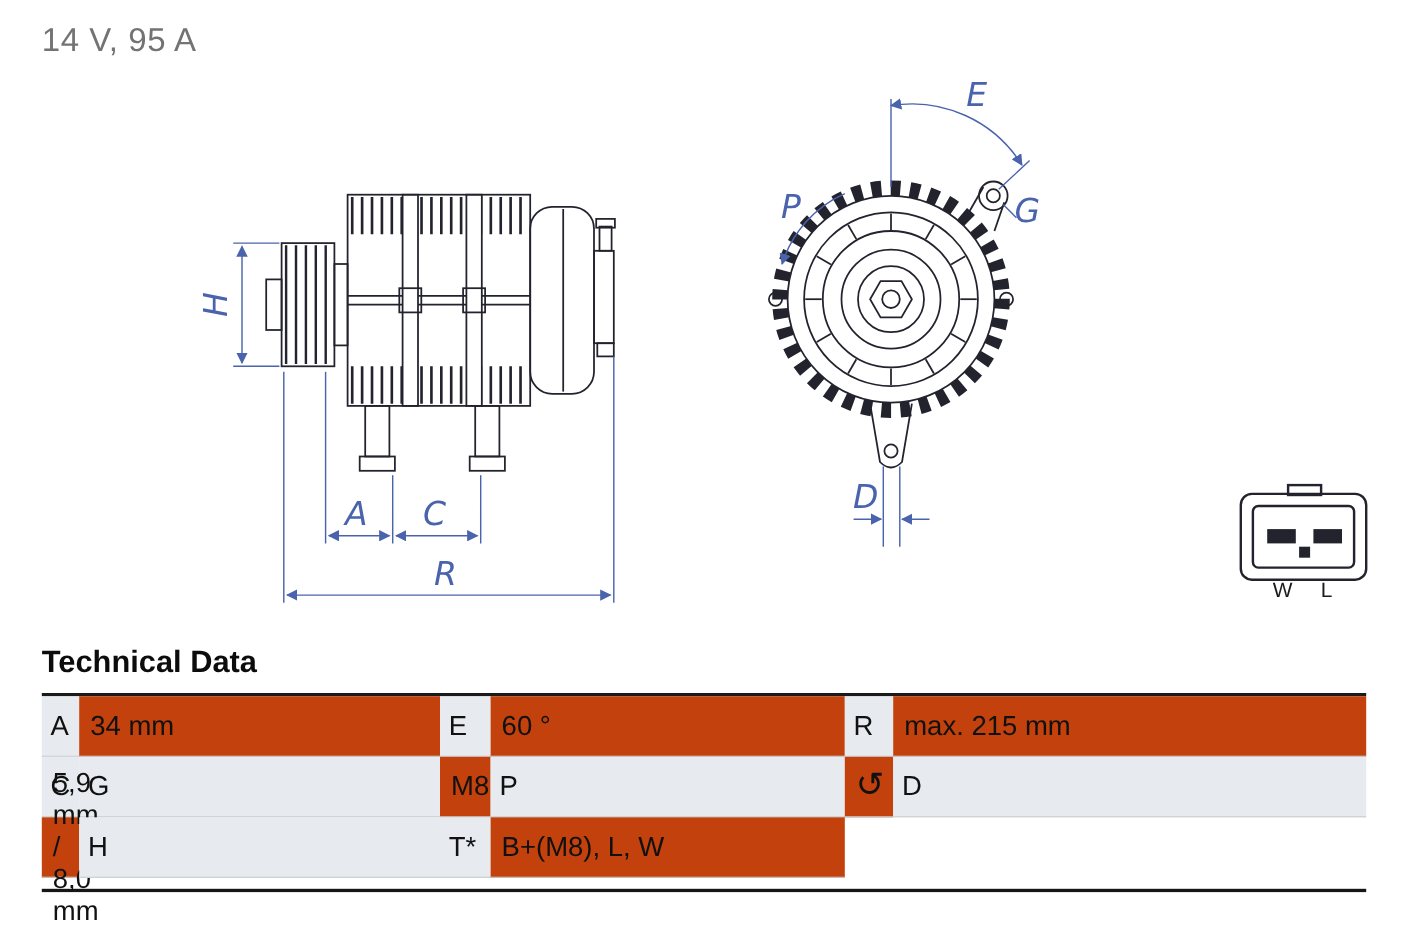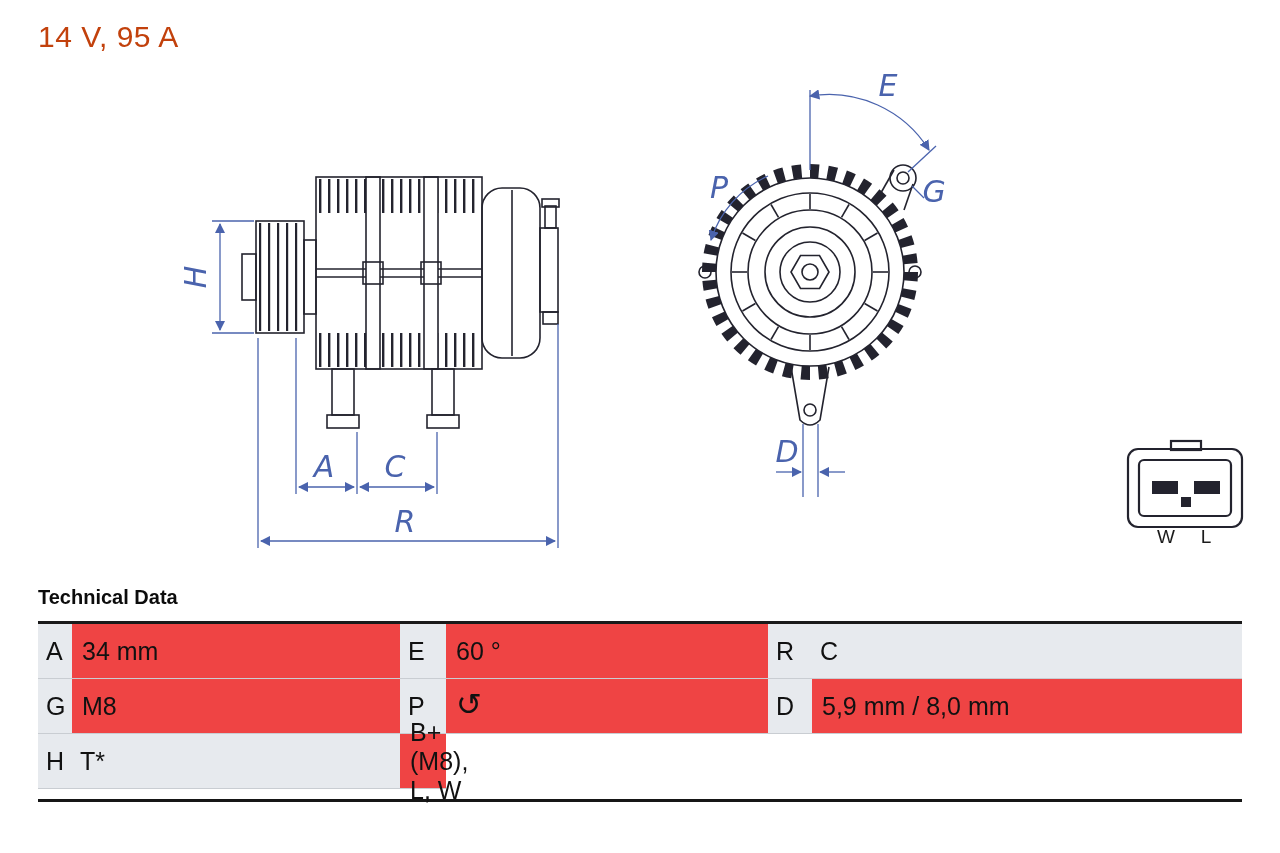--- a/index.html
+++ b/index.html
@@ -1,30 +1,30 @@
 <!DOCTYPE html>
 <html><head>
 <meta charset="utf-8">
 <style>
   html,body{margin:0;padding:0;background:#ffffff;}
   .canvas{position:relative;width:1280px;height:853px;background:#ffffff;overflow:hidden;
           font-family:"Liberation Sans", sans-serif;color:#111;}
-  .rating{position:absolute;left:38px;top:20px;font-size:30px;font-weight:400;color:#c2410c;letter-spacing:0.5px;}
+  .rating{position:absolute;left:38px;top:20px;font-size:30px;font-weight:400;color:#737373;letter-spacing:0.5px;}
   .diagram-svg{position:absolute;left:0;top:0;}
 
   
   .dim{font-family:"DejaVu Sans", sans-serif;font-style:italic;font-size:30px;fill:#4a63ad;}
   .conn-label{font-family:"Liberation Sans", sans-serif;font-size:19px;fill:#1b1b1b;}
 
   .tech{position:absolute;left:38px;top:586px;width:1204px;}
-  .tech-title{font-size:20px;font-weight:700;color:#0c0c0c;margin:0 0 12px 0;}
+  .tech-title{font-size:28px;font-weight:700;color:#0c0c0c;margin:0 0 12px 0;}
   .ttable{display:grid;grid-template-columns:34px 328px 46px 322px 44px 430px;border-top:3px solid #1a1a1a;}
   .cell{height:54px;display:flex;align-items:center;font-size:25px;border-bottom:1px solid #c9cdd2;}
   .cell.key{background:#e7eaee;padding-left:8px;}
-  .cell.val{background:#ef4444;padding-left:10px;}
+  .cell.val{background:#c2410c;padding-left:10px;}
   .p-icon{font-size:31px;line-height:1;transform:translateY(-2px);}
   .footnote{margin-top:6px;padding-left:660px;font-size:17px;color:#1d1d1d;}
   .bottom-rule{margin-top:10px;border-top:3px solid #161616;height:0;}
 </style>
 </head>
 <body>
 
 <div class="canvas">
 
   <svg class="diagram-svg" width="1280" height="585" viewBox="0 0 1280 585">
@@ -153,20 +153,21 @@
   <div class="tech">
     <div class="tech-title">Technical Data</div>
 
     <div class="ttable">
 
       <div class="cell key">A</div>
       <div class="cell val">34 mm</div>
       <div class="cell key">E</div>
       <div class="cell val">60 °</div>
       <div class="cell key">R</div>
+      <div class="cell val">max. 215 mm</div>
 
       <div class="cell key">C</div>
       <div class="cell key">G</div>
       <div class="cell val">M8</div>
       <div class="cell key">P</div>
       <div class="cell val">
         <span class="p-icon">↺</span>
       </div>
 
       <div class="cell key">D</div>

